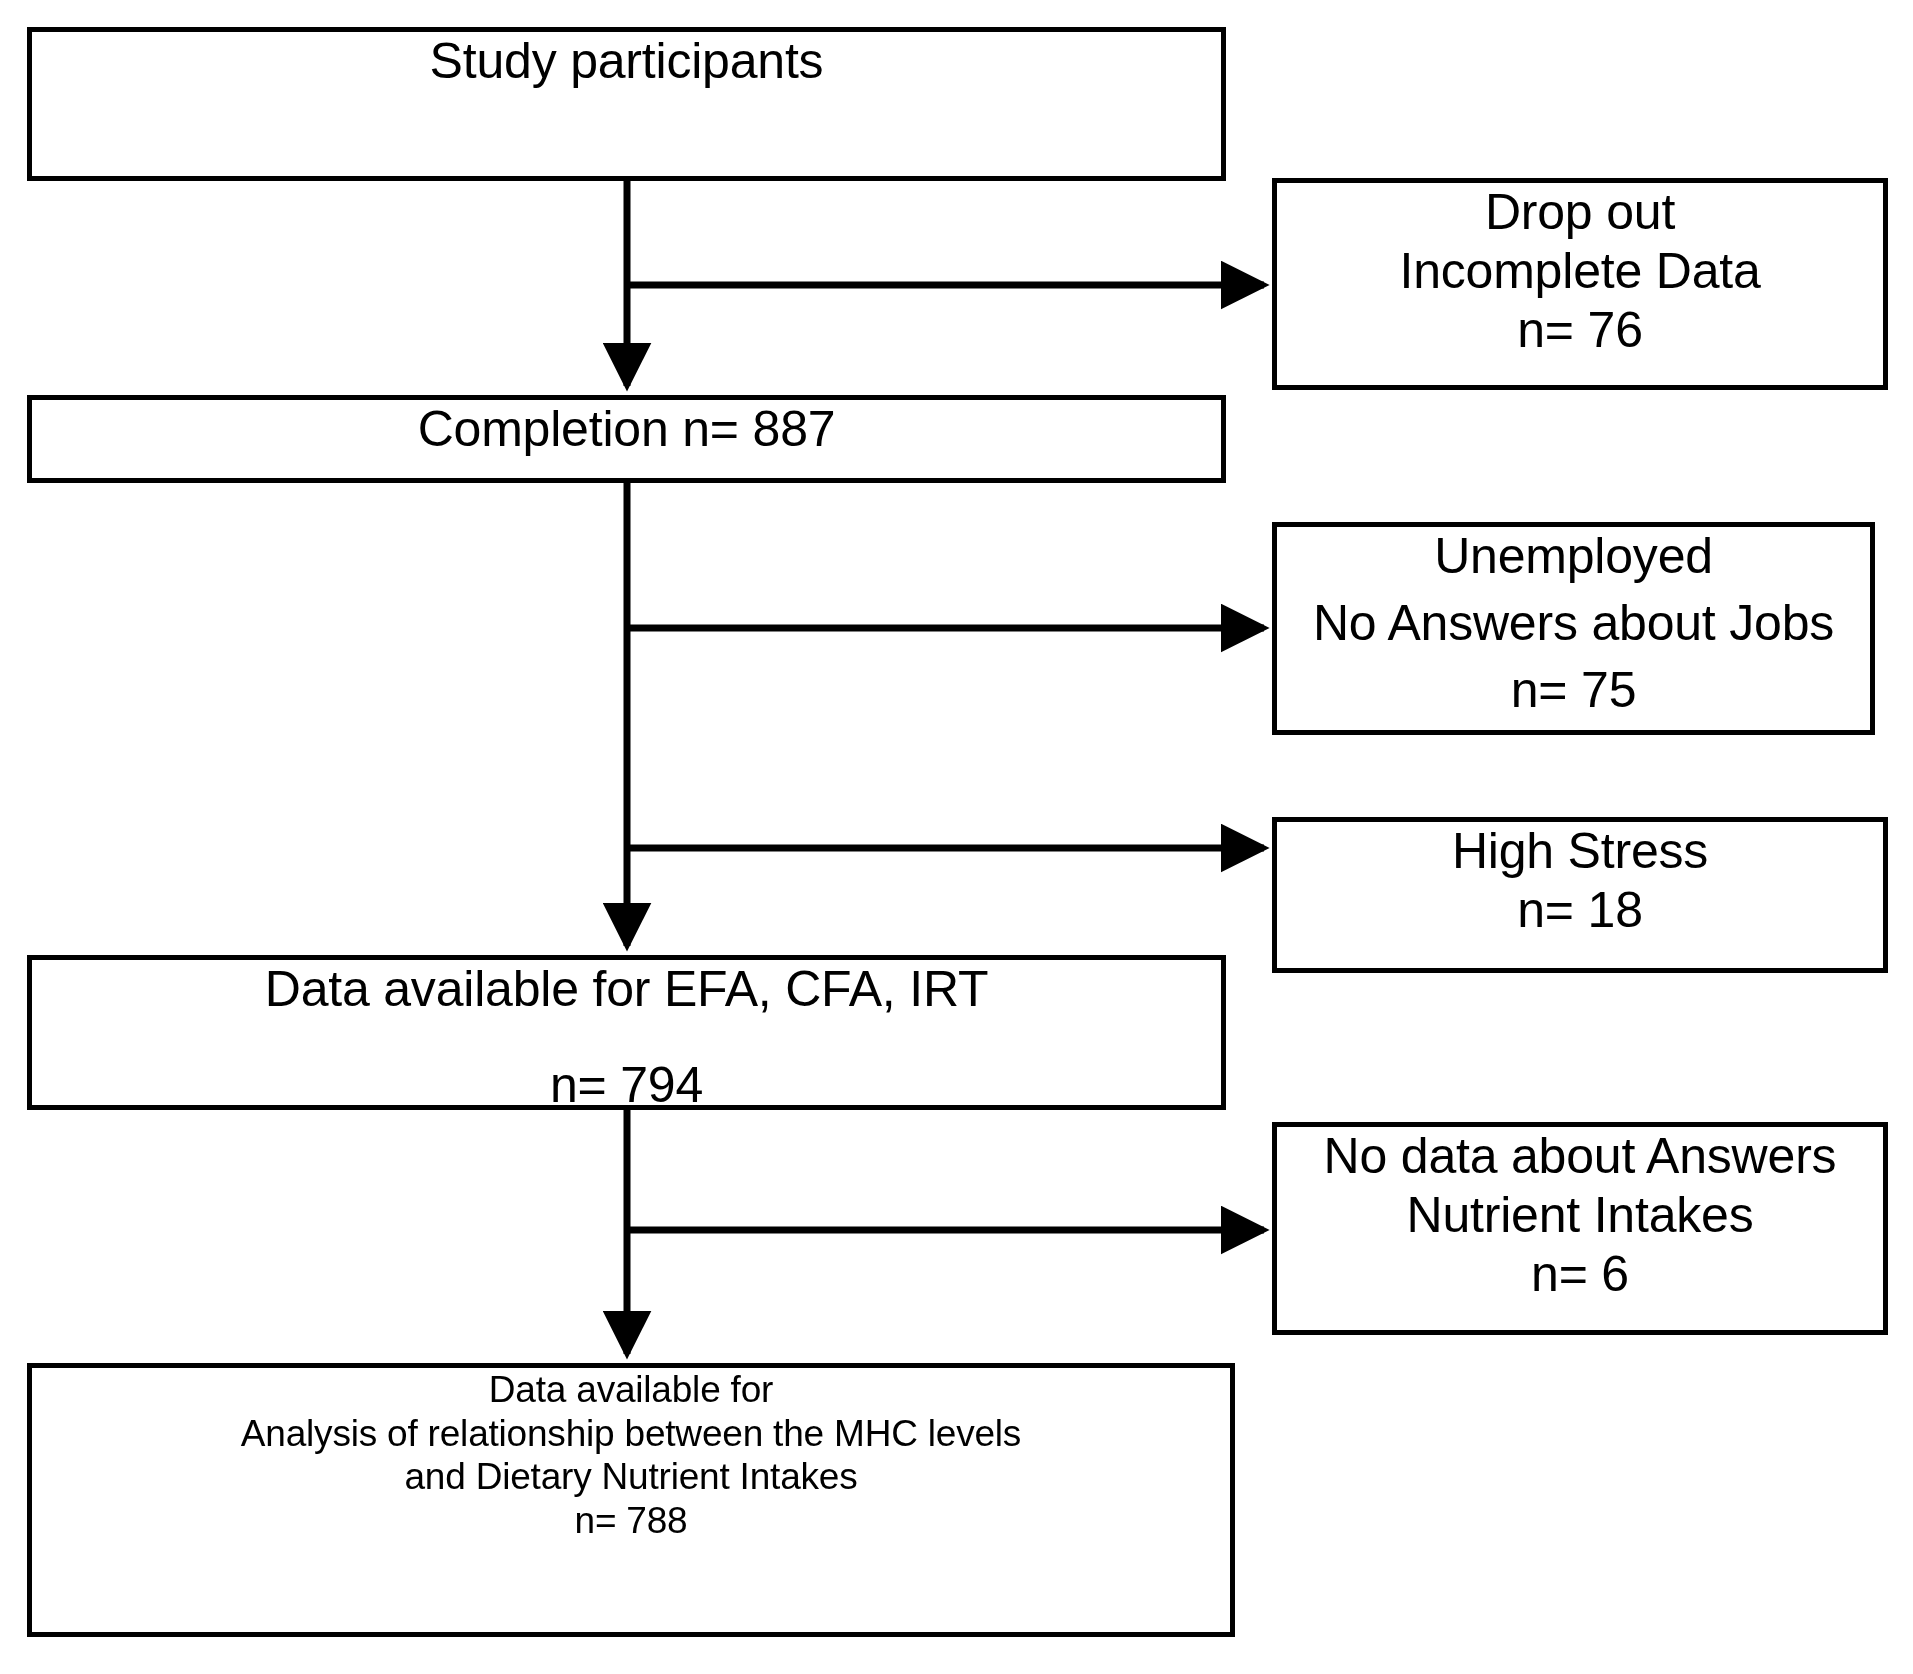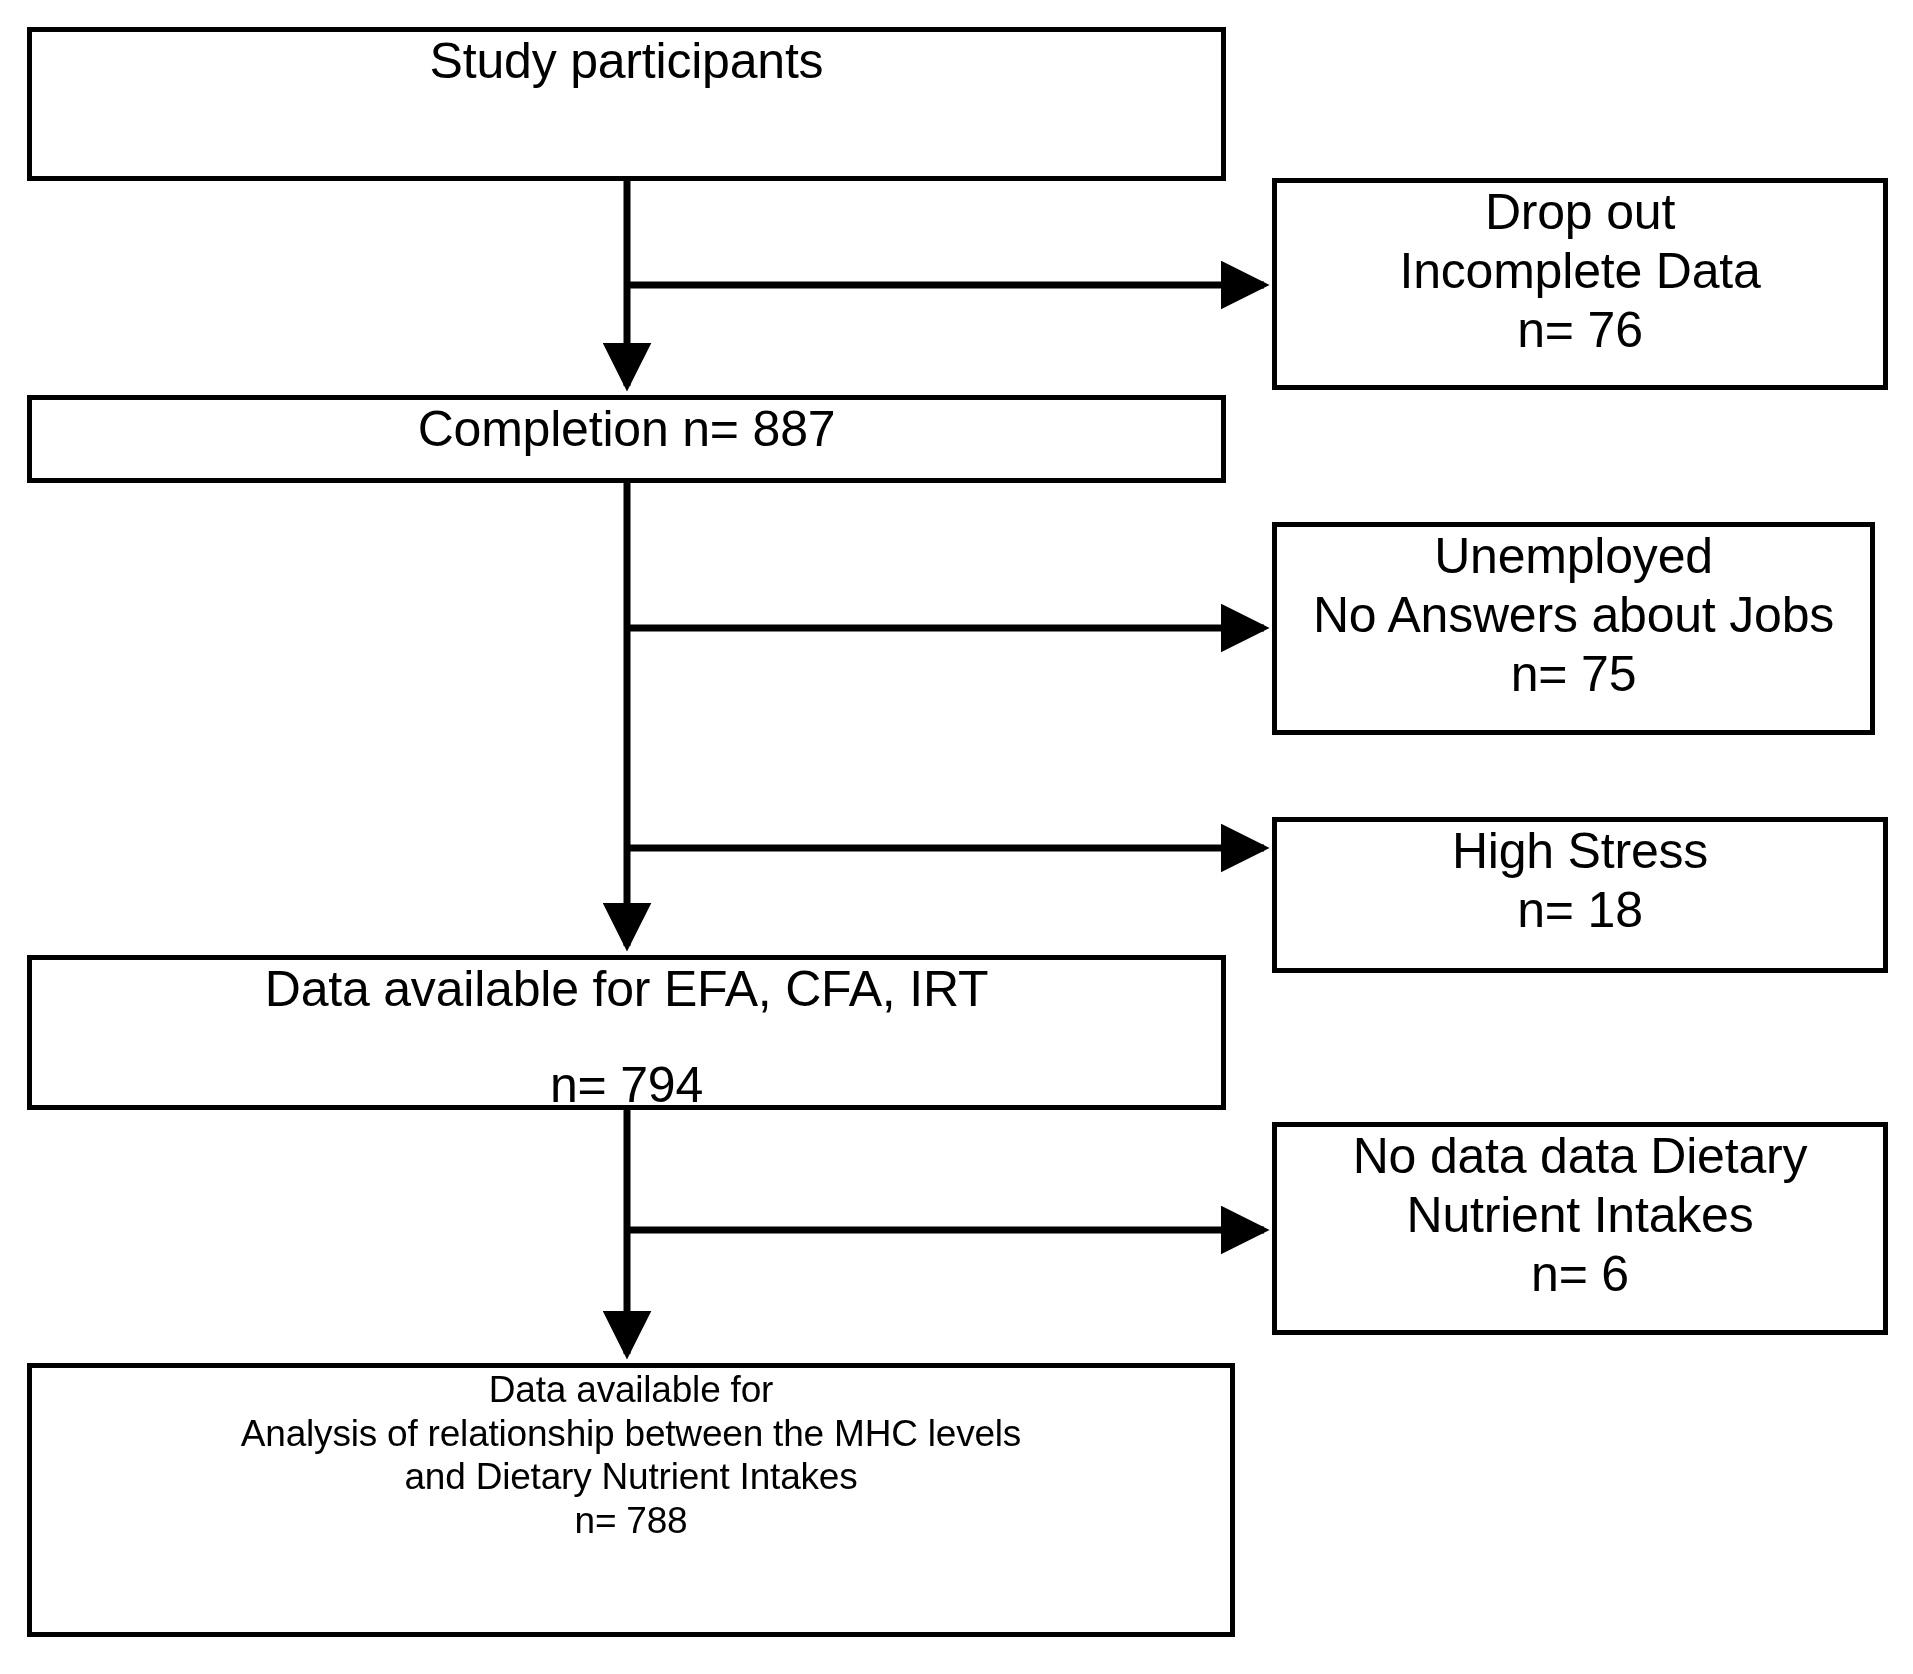--- a/index.html
+++ b/index.html
@@ -40,21 +40,21 @@
     left: 0;
     top: 0;
     width: 1913px;
     height: 1674px;
     pointer-events: none;
   }
   
   #box-study        { left: 27px;   top: 27px;   width: 1199px; height: 154px; }
   #box-dropout      { left: 1272px; top: 178px;  width: 616px;  height: 212px; }
   #box-completion   { left: 27px;   top: 395px;  width: 1199px; height: 88px;  }
-  #box-unemployed   { left: 1272px; top: 522px;  width: 603px;  height: 213px; }
+  #box-unemployed   { left: 1272px; top: 522px;  width: 603px;  height: 213px; gap: 8px; }
   #box-highstress   { left: 1272px; top: 817px;  width: 616px;  height: 156px; }
   #box-efa          { left: 27px;   top: 955px;  width: 1199px; height: 155px; gap: 37px; }
   #box-nodietary    { left: 1272px; top: 1122px; width: 616px;  height: 213px; }
   #box-final        { left: 27px;   top: 1363px; width: 1208px; height: 274px; }
   #box-final        { font-size: 37px; }
 </style>
 </head>
 <body>
 
 <div id="canvas">
@@ -105,21 +105,21 @@
     <span class="line">High Stress</span>
     <span class="line">n= 18</span>
   </div>
 
   <div class="flow-box" id="box-efa">
     <span class="line">Data available for EFA, CFA, IRT</span>
     <span class="line">n= 794</span>
   </div>
 
   <div class="flow-box" id="box-nodietary">
-    <span class="line">No data data Dietary</span>
+    <span class="line">No data about Answers</span>
     <span class="line">Nutrient Intakes</span>
     <span class="line">n= 6</span>
   </div>
 
   <div class="flow-box" id="box-final">
     <span class="line">Data available for</span>
     <span class="line">Analysis of relationship between the MHC levels</span>
     <span class="line">and Dietary Nutrient Intakes</span>
     <span class="line">n= 788</span>
   </div>

